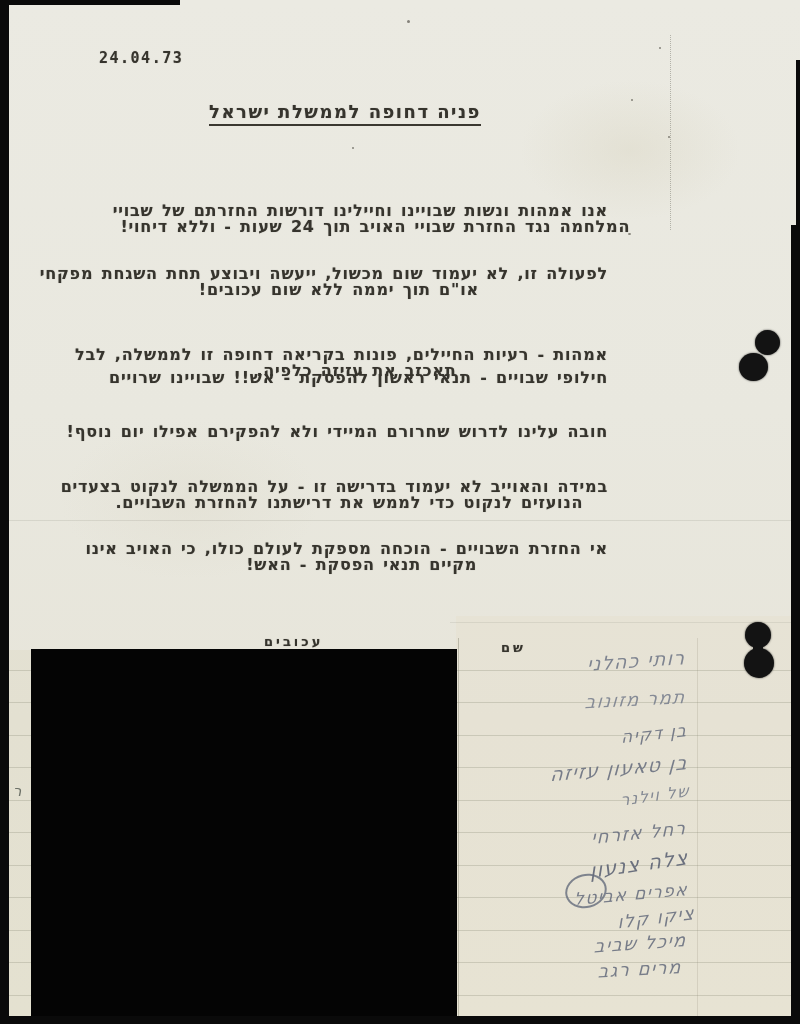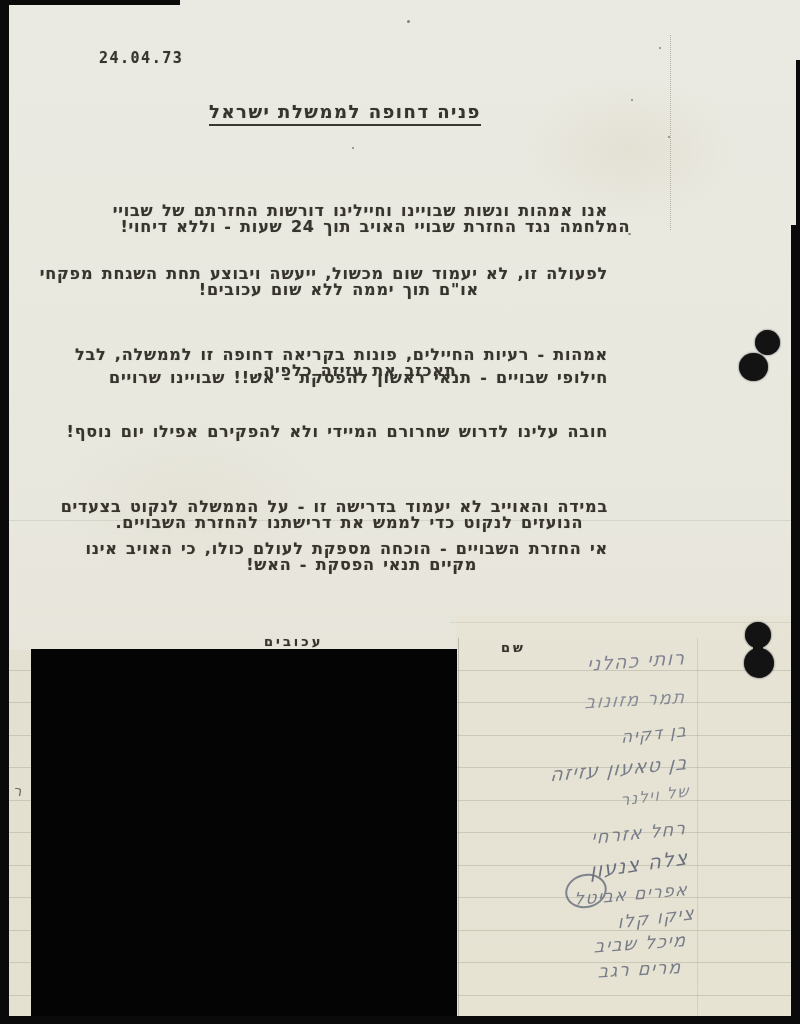--- a/index.html
+++ b/index.html
@@ -45,21 +45,21 @@
   .date { position:absolute; left:99px; top:49px; font-size:15px;
           letter-spacing:1.5px; font-family:"DejaVu Sans Mono","DejaVu Sans",monospace; }
   .title-wrap { position:absolute; left:190px; top:101px; width:310px; text-align:center; }
   .title-wrap span { font-size:18px; letter-spacing:1.5px; padding-bottom:2px;
           border-bottom:2px solid #3b3831; }
   .para { position:absolute; right:162px; direction:rtl; text-align:center;
           font-size:16px; line-height:16px; letter-spacing:0.8px; word-spacing:2px; }
   .para .line { white-space:nowrap; }
   .para .indent { padding-right:30px; }
   .p1 { top:203px; } .p2 { top:266px; } .p3 { top:347px; } .p4 { top:370px;margin-left:8px; }
-  .p5 { top:424px; } .p6 { top:499px; } .p7 { top:541px; }
+  .p5 { top:424px; } .p6 { top:479px; } .p7 { top:541px; }
   .col-head { position:absolute; direction:rtl; font-size:13px; letter-spacing:3px; }
   .head-name { left:501px; top:640px; }
   .head-addr { left:264px; top:634px; }
 
   
   .redaction { position:absolute; left:31px; top:649px; width:426px; height:369px;
                background:#040404; }
 
   
   .sig { position:absolute; direction:rtl; white-space:nowrap;

